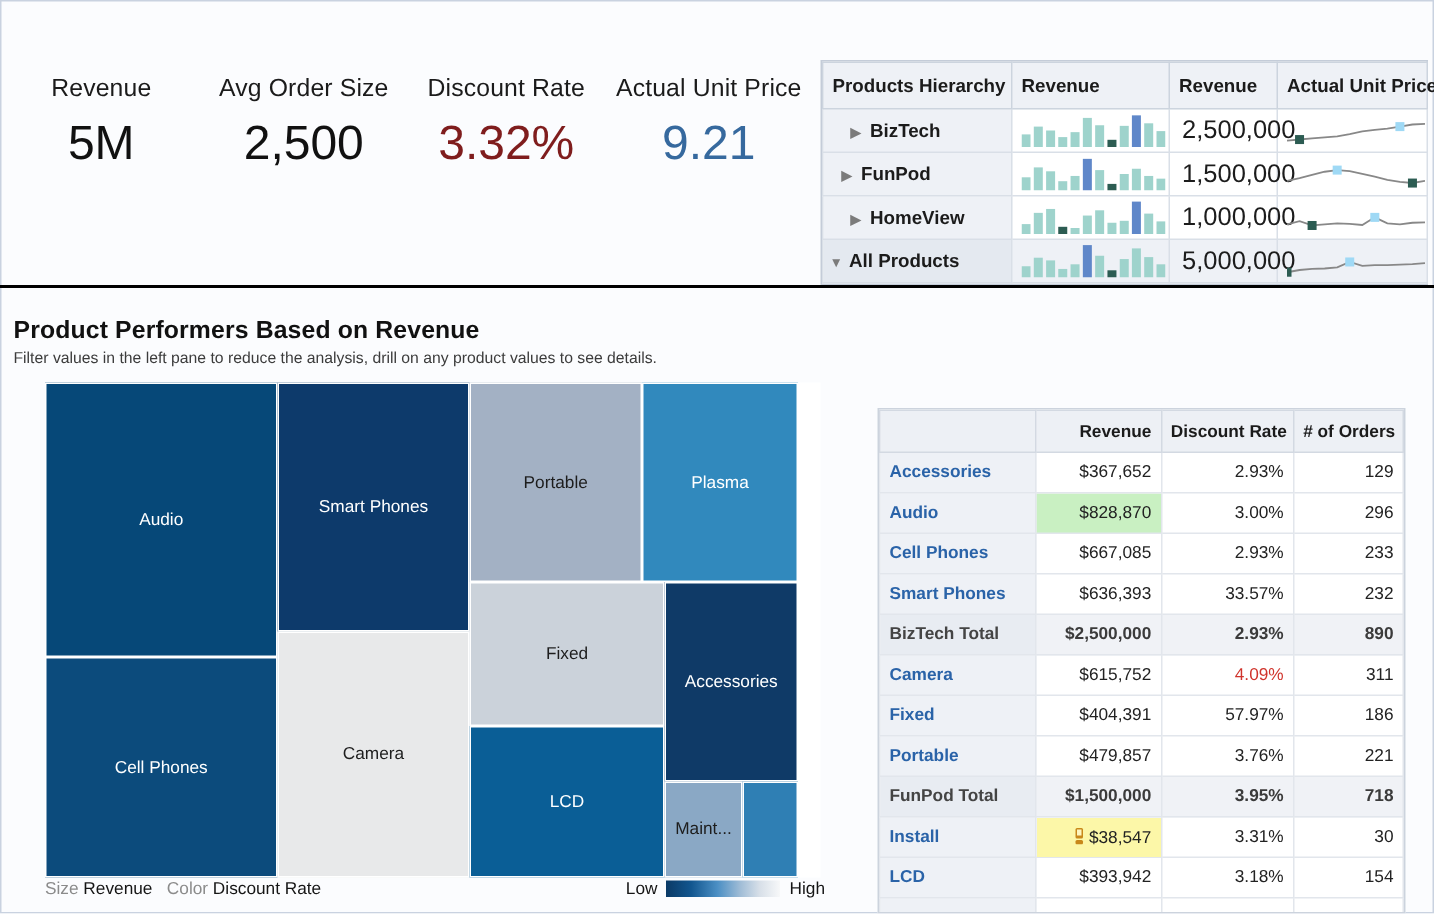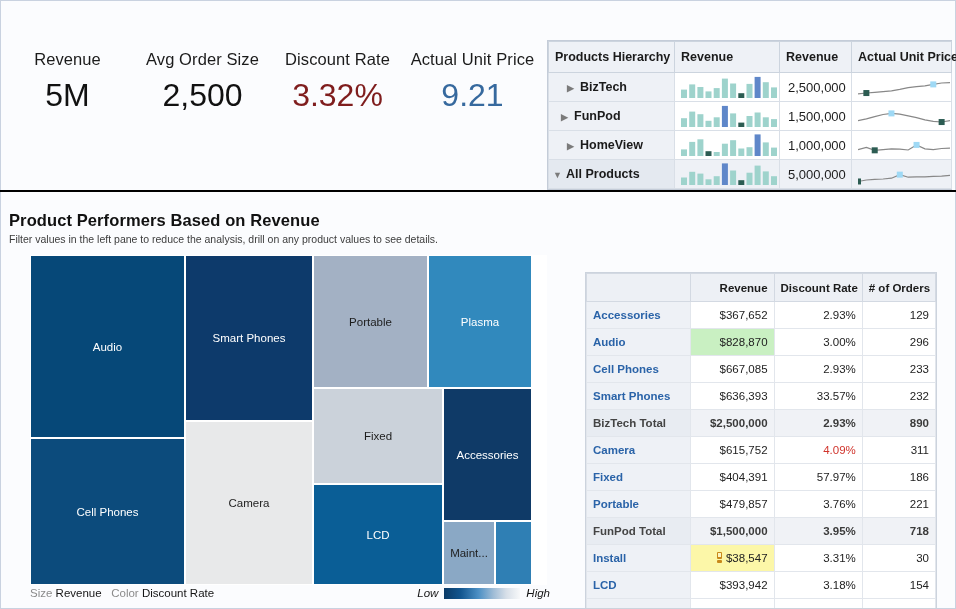--- a/index.html
+++ b/index.html
@@ -30,21 +30,21 @@
     text-align:left;padding:5px 6px;height:20px;white-space:nowrap;
   }
   .hier td{
     border:1px solid #d9dfe7;
     font-size:12.5px;color:#222;padding:0 6px;height:28px;vertical-align:middle;
     background:#fff;
   }
   .hier tr.total td{background:#eef1f6;}
   .hier td.name{background:#eef1f6;font-weight:bold;font-size:12.5px;color:#1b1b1b;white-space:nowrap;}
   .hier tr.total td.name{background:#e4e9f0;}
-  .hier td.num{text-align:left;font-size:13px;color:#1c1c1c;padding-left:8px;}
+  .hier td.num{text-align:left;font-size:17px;color:#1c1c1c;padding-left:8px;}
   .col-name{width:126px;}
   .col-spark{width:105px;}
   .col-num{width:72px;}
   .col-line{width:100px;}
   .tw{display:inline-block;width:9px;color:#7b7b7b;font-size:9px;vertical-align:middle;margin-right:4px;}
   .micro{display:block;}
 
   
   .divider{position:absolute;left:0;top:190px;width:956px;height:2px;background:#000;}
 
@@ -53,21 +53,21 @@
   .sec-sub{position:absolute;left:9px;top:233px;font-size:10.5px;color:#3c3c3c;}
 
   
   .treemap{position:absolute;left:30px;top:255px;width:517px;height:330px;background:#fff;}
   .tile{position:absolute;box-sizing:border-box;border:1px solid #ffffff;display:flex;align-items:center;justify-content:center;overflow:hidden;}
   .tile span{font-size:11.5px;text-align:center;line-height:14px;padding:0 3px;}
   .legend{position:absolute;left:30px;top:587px;width:520px;height:18px;font-size:11.5px;}
   .legend .k{color:#8b8b8b;}
   .legend .v{color:#151515;}
   .lg-left{position:absolute;left:0;top:0;}
-  .lg-right{position:absolute;right:0;top:0;display:flex;align-items:flex-end;gap:6px;font-style:italic;}
+  .lg-right{position:absolute;right:0;top:0;display:flex;align-items:flex-start;gap:6px;}
   .gradbar{width:76px;height:11px;background:linear-gradient(to right,#0a3a66 0%,#12568f 22%,#4b8fc4 45%,#9fbcd6 65%,#d7dfe8 82%,#f7f8f9 100%);}
 
   
   .detail{position:absolute;left:585px;top:272px;width:352px;height:337px;overflow:hidden;background:#fff;border:1px solid #ccd3dd;box-sizing:border-box;}
   .detail table{border-collapse:collapse;width:100%;table-layout:fixed;}
   .detail th{
     background:#edf0f5;border:1px solid #d3d9e2;
     font-size:11.5px;font-weight:bold;color:#1b1b1b;text-align:right;
     padding:4px 6px;height:19px;white-space:nowrap;
   }

